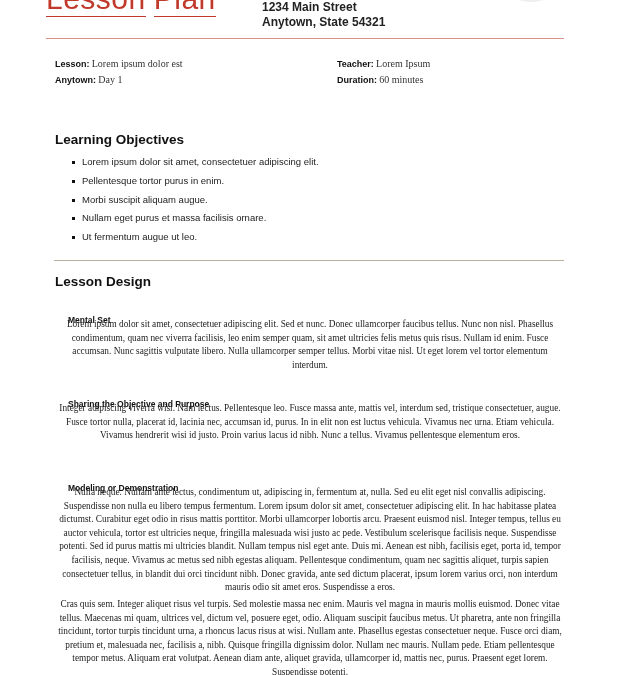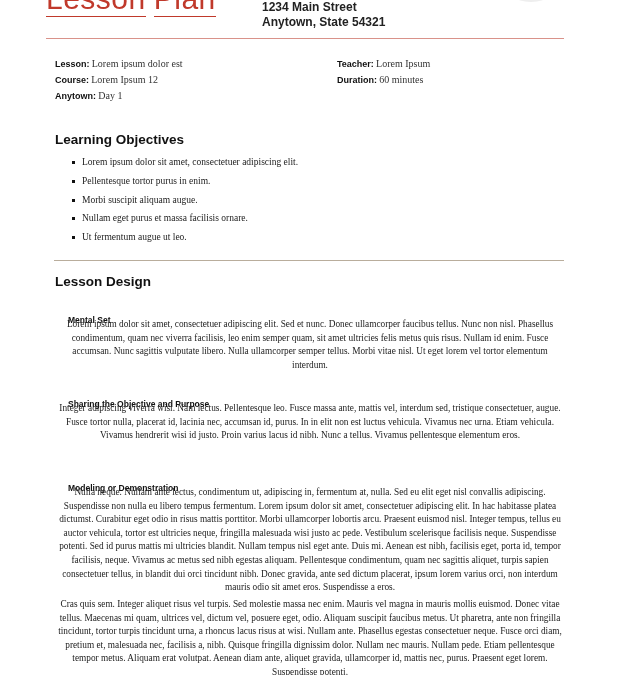--- a/index.html
+++ b/index.html
@@ -93,21 +93,21 @@
     font-weight: bold;
     color: #111;
   }
   ul.objectives {
     position: absolute;
     left: 58px;
     top: 153px;
     margin: 0;
     padding: 0 0 0 24px;
     list-style: none;
-    font-family: Liberation Serif, serif;
+    font-family: Liberation Sans, sans-serif;
     font-size: 9.5px;
     color: #222;
   }
   ul.objectives li {
     line-height: 18.8px;
     position: relative;
     white-space: nowrap;
   }
   ul.objectives li::before {
     content: "";
@@ -165,24 +165,20 @@
     <div>1234 Main Street</div>
     <div>Anytown, State 54321</div>
   </div>
 
   <div class="rule-red" style="top:38px;"></div>
 
   <div class="meta meta-left">
     <div class="row">
       <span class="k">Lesson:</span>
       <span class="v">Lorem ipsum dolor est</span>
-    </div>
-    <div class="row">
-      <span class="k">Course:</span>
-      <span class="v">Lorem Ipsum 12</span>
     </div>
     <div class="row">
       <span class="k">Anytown:</span>
       <span class="v">Day 1</span>
     </div>
   </div>
 
   <div class="meta meta-right">
     <div class="row">
       <span class="k">Teacher:</span>

